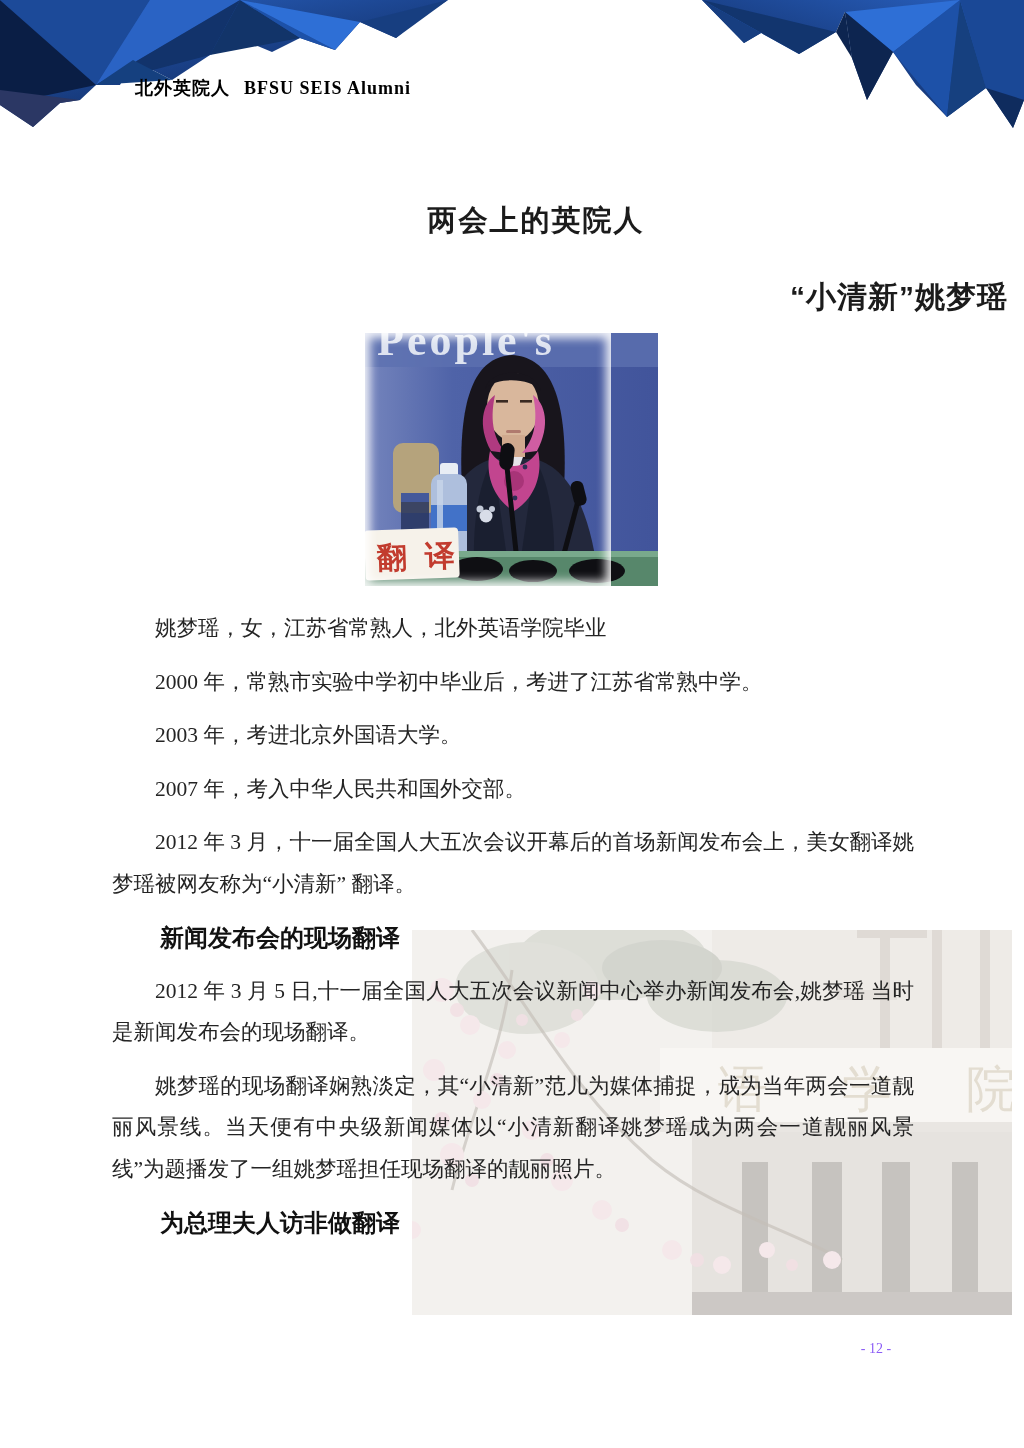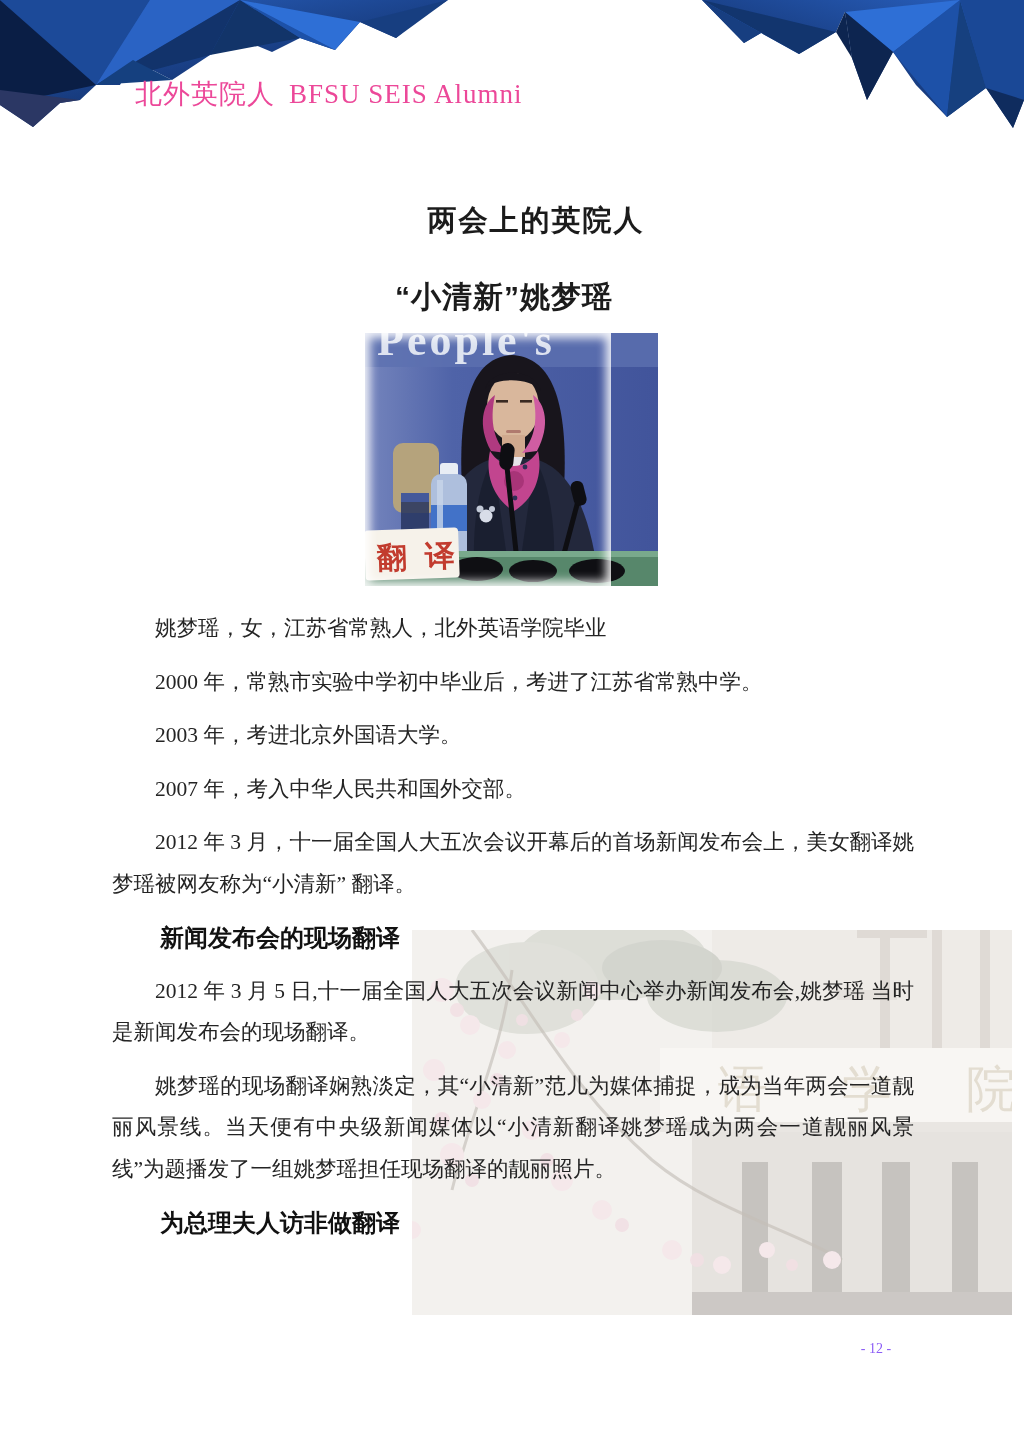--- a/index.html
+++ b/index.html
@@ -3,31 +3,31 @@
 <meta charset="utf-8">
 <style>
   html,body{margin:0;padding:0;background:#ffffff;}
   .page{
     position:relative;width:1024px;height:1448px;background:#ffffff;overflow:hidden;
     font-family:"Liberation Serif","DejaVu Serif",serif;color:#242424;
   }
   .deco{position:absolute;left:0;top:0;z-index:0;pointer-events:none;}
   .masthead{
     position:absolute;left:135px;top:76px;z-index:2;
-    font-weight:normal;font-size:27px;color:#ec4899;letter-spacing:1px;white-space:nowrap;
+    font-weight:bold;font-size:18px;color:#000000;letter-spacing:1px;white-space:nowrap;
   }
   .masthead .mh-zh{font-family:"Liberation Serif","DejaVu Serif",serif;margin-right:14px;}
   .masthead .mh-en{font-family:"Liberation Serif","DejaVu Serif",serif;}
   .article-title{
     position:absolute;left:0;top:201px;width:1024px;text-align:center;z-index:2;
     font-family:"Liberation Sans","DejaVu Sans",sans-serif;font-weight:bold;
     font-size:29px;color:#1b1b1b;letter-spacing:2px;margin-left:24px;
   }
   .article-subtitle{
-    position:absolute;left:0;top:277px;width:1008px;text-align:center;z-index:2;
+    position:absolute;left:0;top:277px;width:1008px;text-align:right;z-index:2;
     font-family:"Liberation Sans","DejaVu Sans",sans-serif;font-weight:bold;
     font-size:30px;color:#1b1b1b;letter-spacing:1px;
   }
   .photo{position:absolute;left:365px;top:333px;width:246px;height:253px;z-index:2;}
   .photo svg{display:block;filter:blur(0.4px);}
   .photo::after{content:"";position:absolute;inset:0;box-shadow:inset 0 0 10px 5px rgba(255,255,255,0.9);}
   .bg-photo{position:absolute;left:412px;top:930px;width:600px;height:385px;z-index:1;opacity:0.5;}
   .article-body{
     position:absolute;left:100px;top:596px;width:826px;z-index:3;
     font-size:21.5px;line-height:41.5px;text-align:justify;color:#242424;

